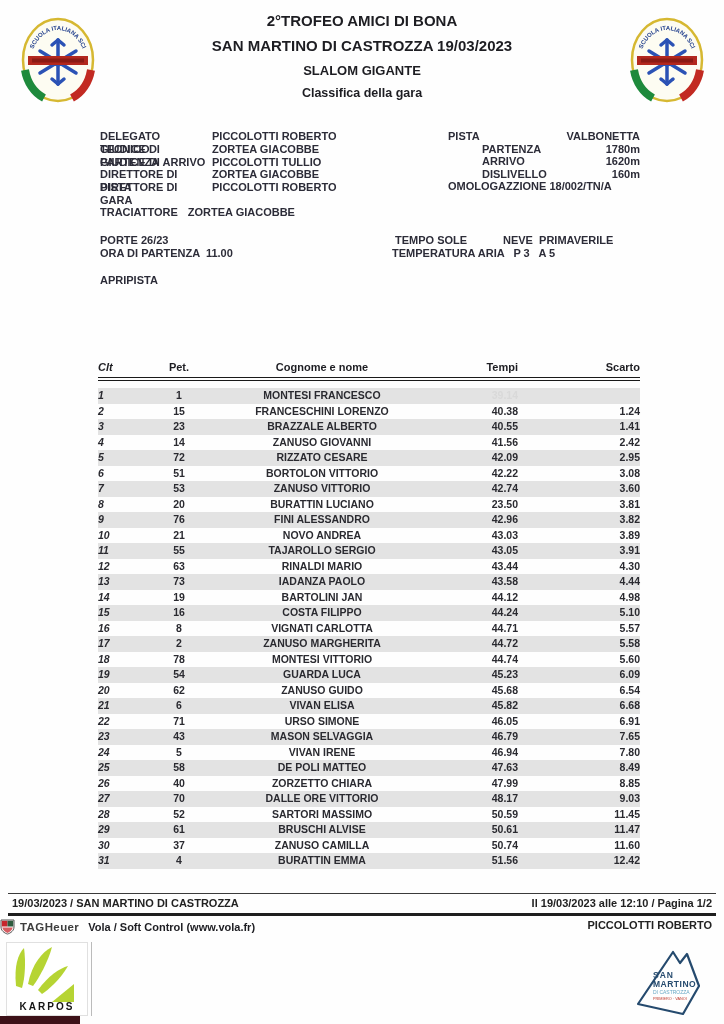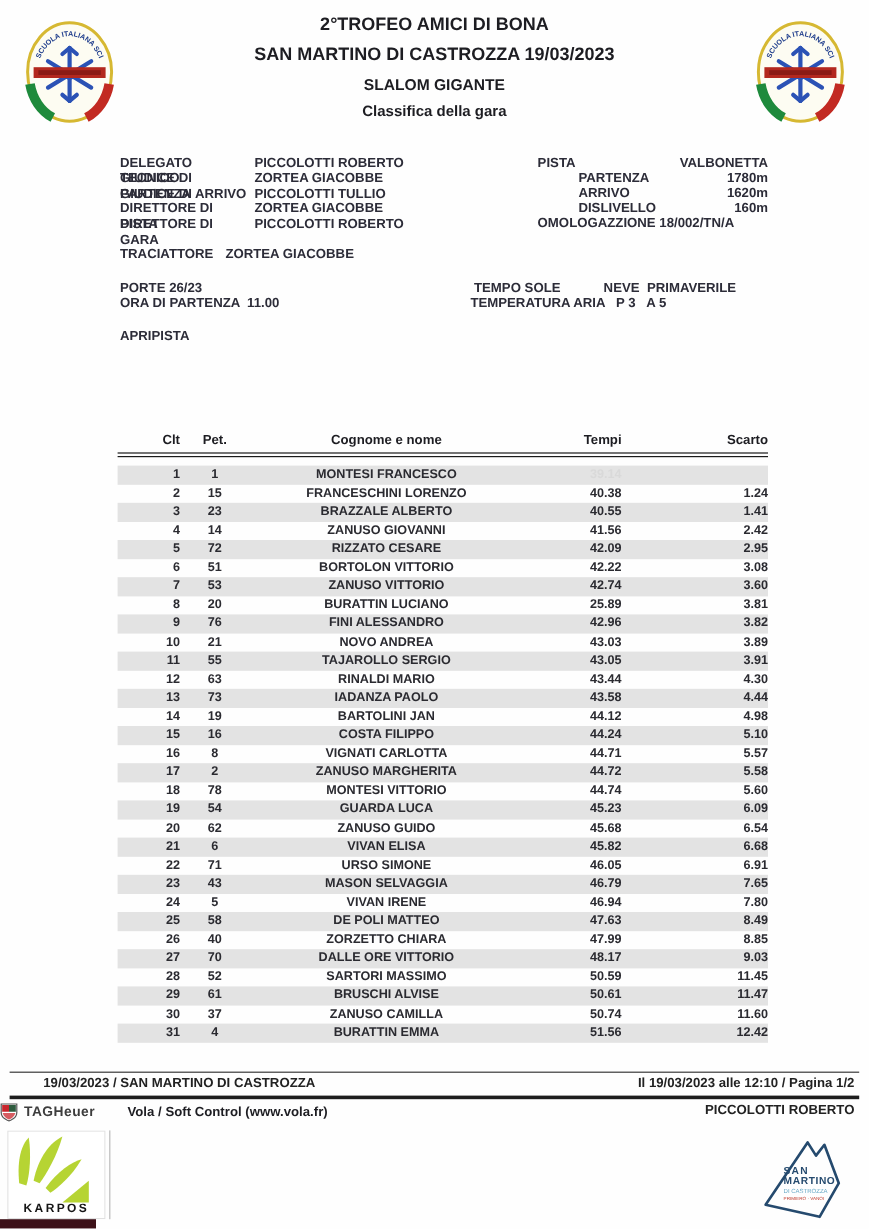--- a/index.html
+++ b/index.html
@@ -30,36 +30,36 @@
   .tracciatore{left:100px;top:206px;font-size:11px;font-weight:bold;color:#2c2c38;}
   .tracciatore span{margin-right:10px;}
   .cond{font-size:11px;font-weight:bold;color:#2c2c38;}
   
   .rtable{left:98px;top:360px;width:542px;}
   .thead{display:flex;height:14px;line-height:14px;font-size:11px;font-weight:bold;color:#1d1d22;
          border-bottom:4px double #1a1a1a;padding-bottom:3px;}
   .rows{margin-top:7px;}
   .rrow{display:flex;height:15.5px;line-height:15.5px;font-size:10.5px;font-weight:bold;color:#2a2a30;}
   .rrow:nth-child(odd){background:#e3e3e3;}
-  .c-clt{width:52px;text-align:right;}
+  .c-clt{width:52px;text-align:left;font-style:italic;}
   .c-pet{width:58px;text-align:center;}
   .c-name{width:210px;padding-left:18px;box-sizing:border-box;text-align:center;}
   .c-tempo{width:100px;text-align:right;}
   .c-scarto{width:122px;text-align:right;}
   .faint{color:#d9d9d9;}
   
   .fline1{left:8px;top:893px;width:708px;height:1px;background:#3a3a3a;}
   .fline2{left:8px;top:913px;width:708px;height:3px;background:#1e1e1e;}
-  .ftext{top:897px;font-size:11px;font-weight:bold;color:#222;margin-left:24px;}
+  .ftext{top:897px;font-size:11px;font-weight:bold;color:#222;}
   .ftext-l{left:12px;} .ftext-r{right:12px;text-align:right;}
   .brandrow{top:919px;font-size:11px;font-weight:bold;color:#222;}
   .tagwrap{left:0;display:flex;align-items:center;gap:5px;justify-content:flex-end;}
   .tagname{font-size:11.5px;color:#3d3d3d;letter-spacing:.4px;}
   .tagname .heuer{font-weight:600;}
-  .volatext{margin-left:22px;color:#1d1d22;}
+  .volatext{margin-left:4px;color:#1d1d22;}
   .signature{right:12px;text-align:right;}
   
   .karpos-box{left:6px;top:942px;}
   .vsep{left:91px;top:942px;width:1px;height:74px;background:#bbb;}
   .maroon-strip{left:0px;top:1016px;width:80px;height:8px;background:#3d1118;}
   .resort-box{left:626px;top:944px;}
 </style>
 </head>
 <body>
 
@@ -224,21 +224,21 @@
         <span class="c-clt">7</span>
         <span class="c-pet">53</span>
         <span class="c-name">ZANUSO VITTORIO</span>
         <span class="c-tempo">42.74</span>
         <span class="c-scarto">3.60</span>
       </div>
         <div class="rrow" style="">
         <span class="c-clt">8</span>
         <span class="c-pet">20</span>
         <span class="c-name">BURATTIN LUCIANO</span>
-        <span class="c-tempo">25.89</span>
+        <span class="c-tempo">23.50</span>
         <span class="c-scarto">3.81</span>
       </div>
         <div class="rrow" style="">
         <span class="c-clt">9</span>
         <span class="c-pet">76</span>
         <span class="c-name">FINI ALESSANDRO</span>
         <span class="c-tempo">42.96</span>
         <span class="c-scarto">3.82</span>
       </div>
         <div class="rrow" style="">

